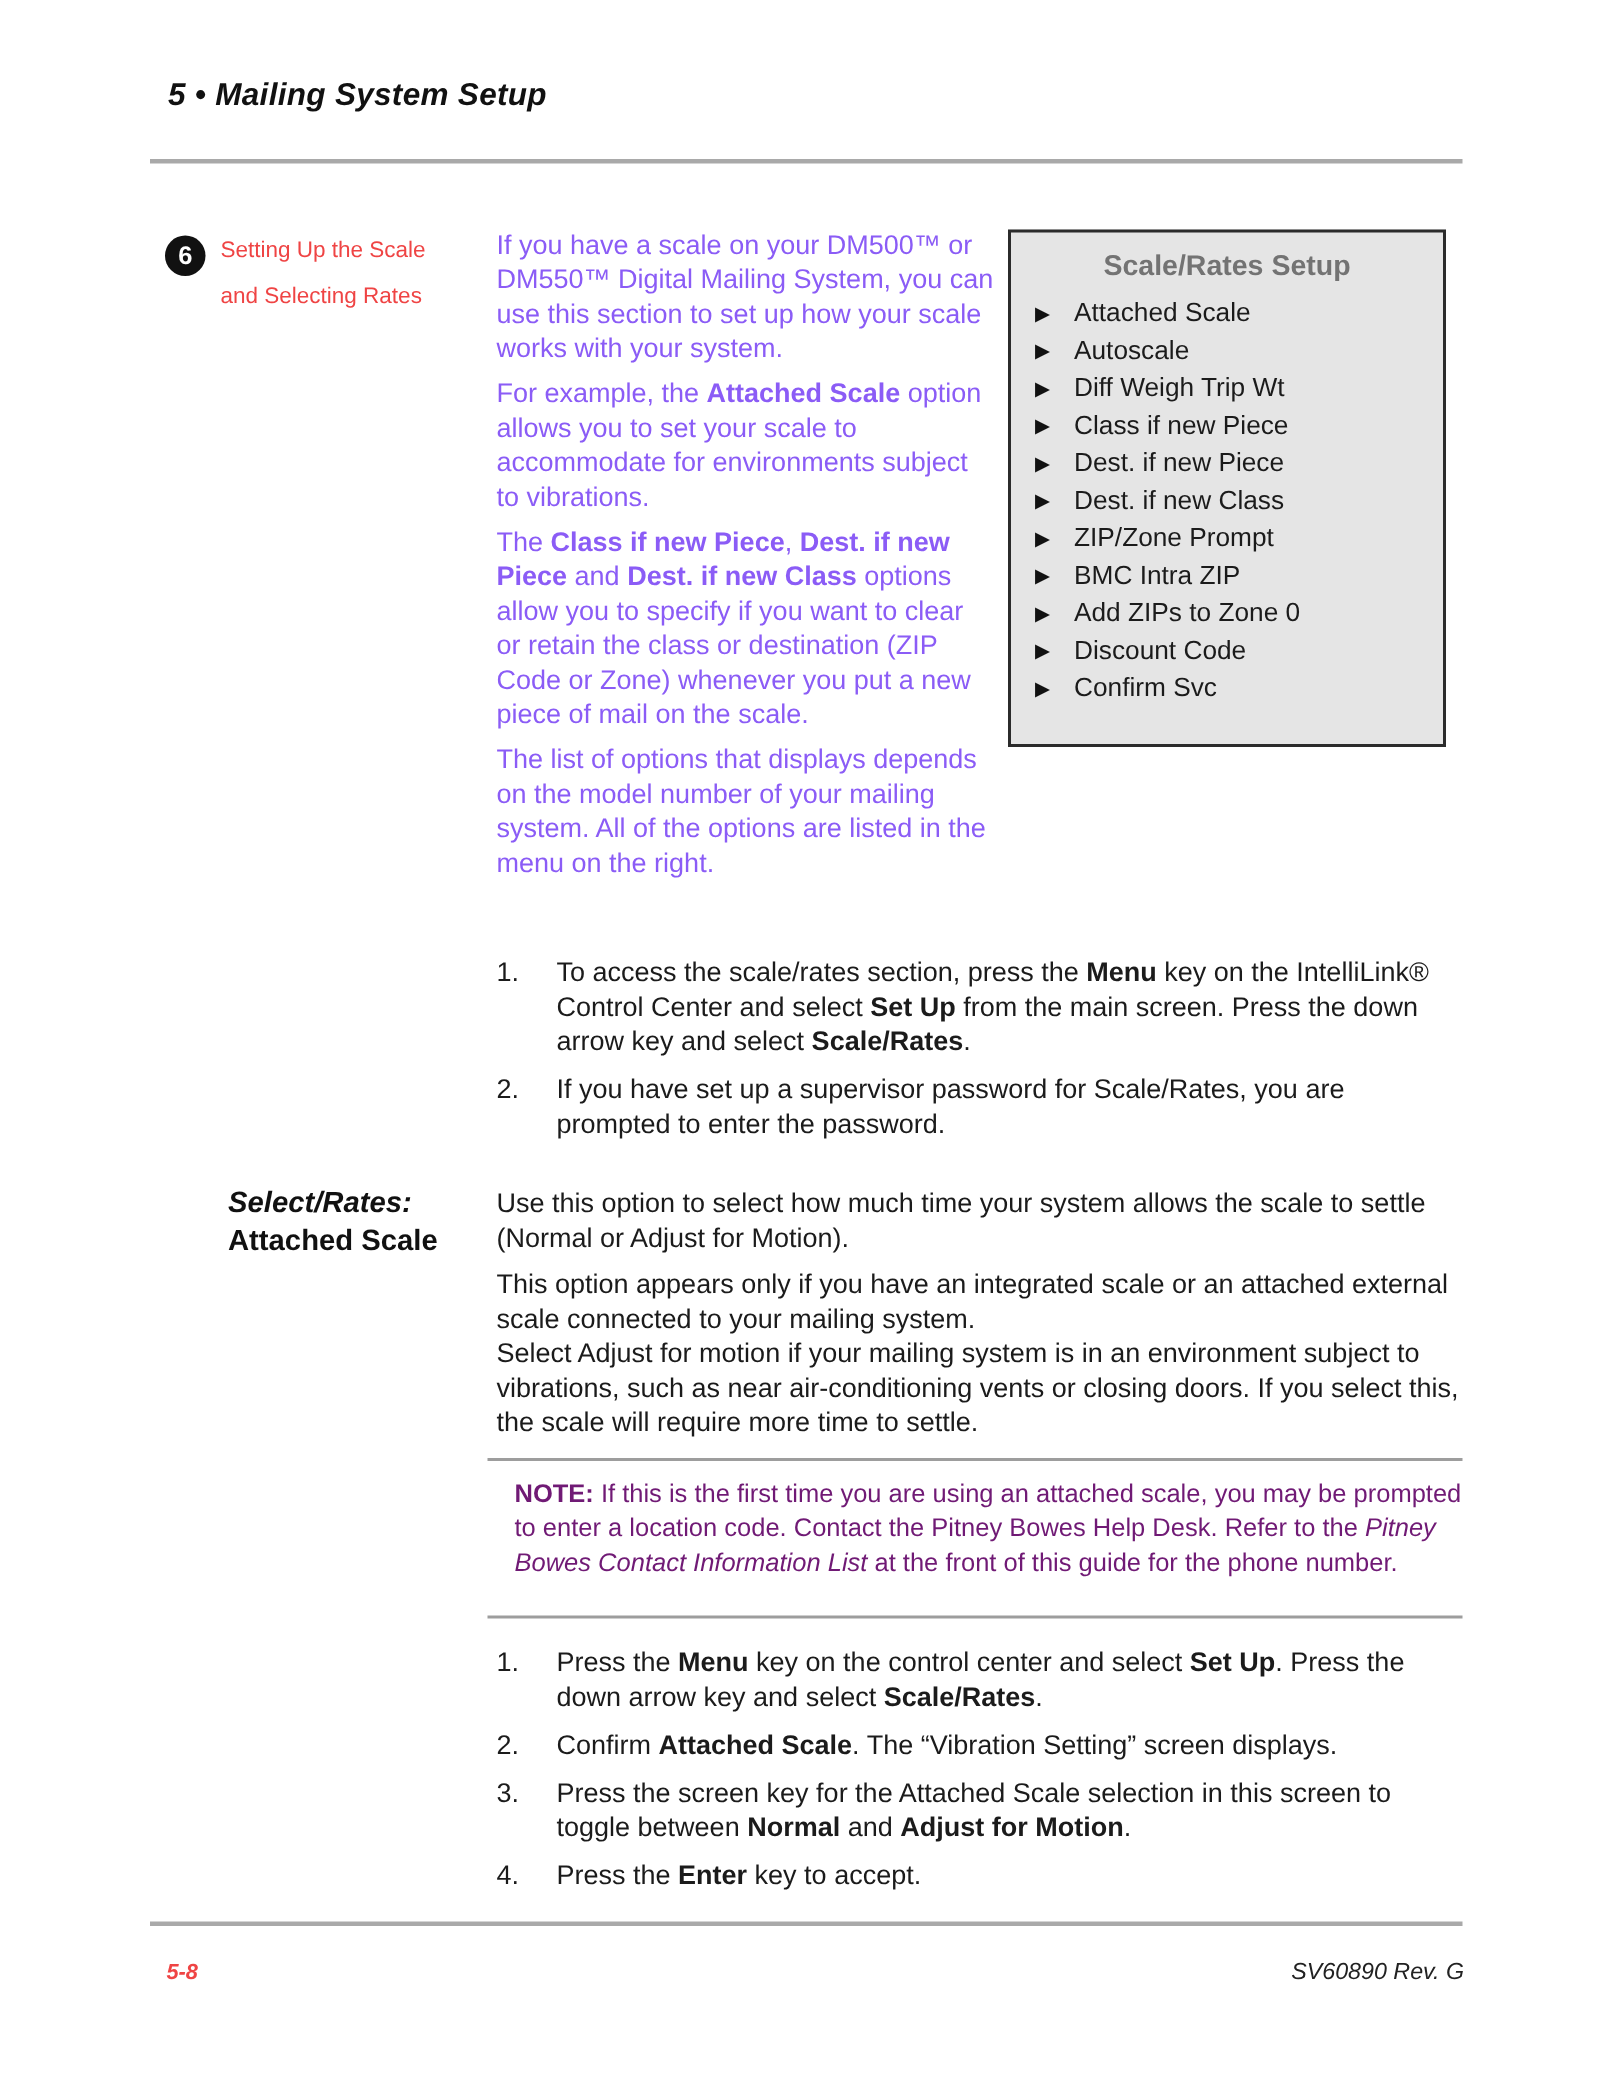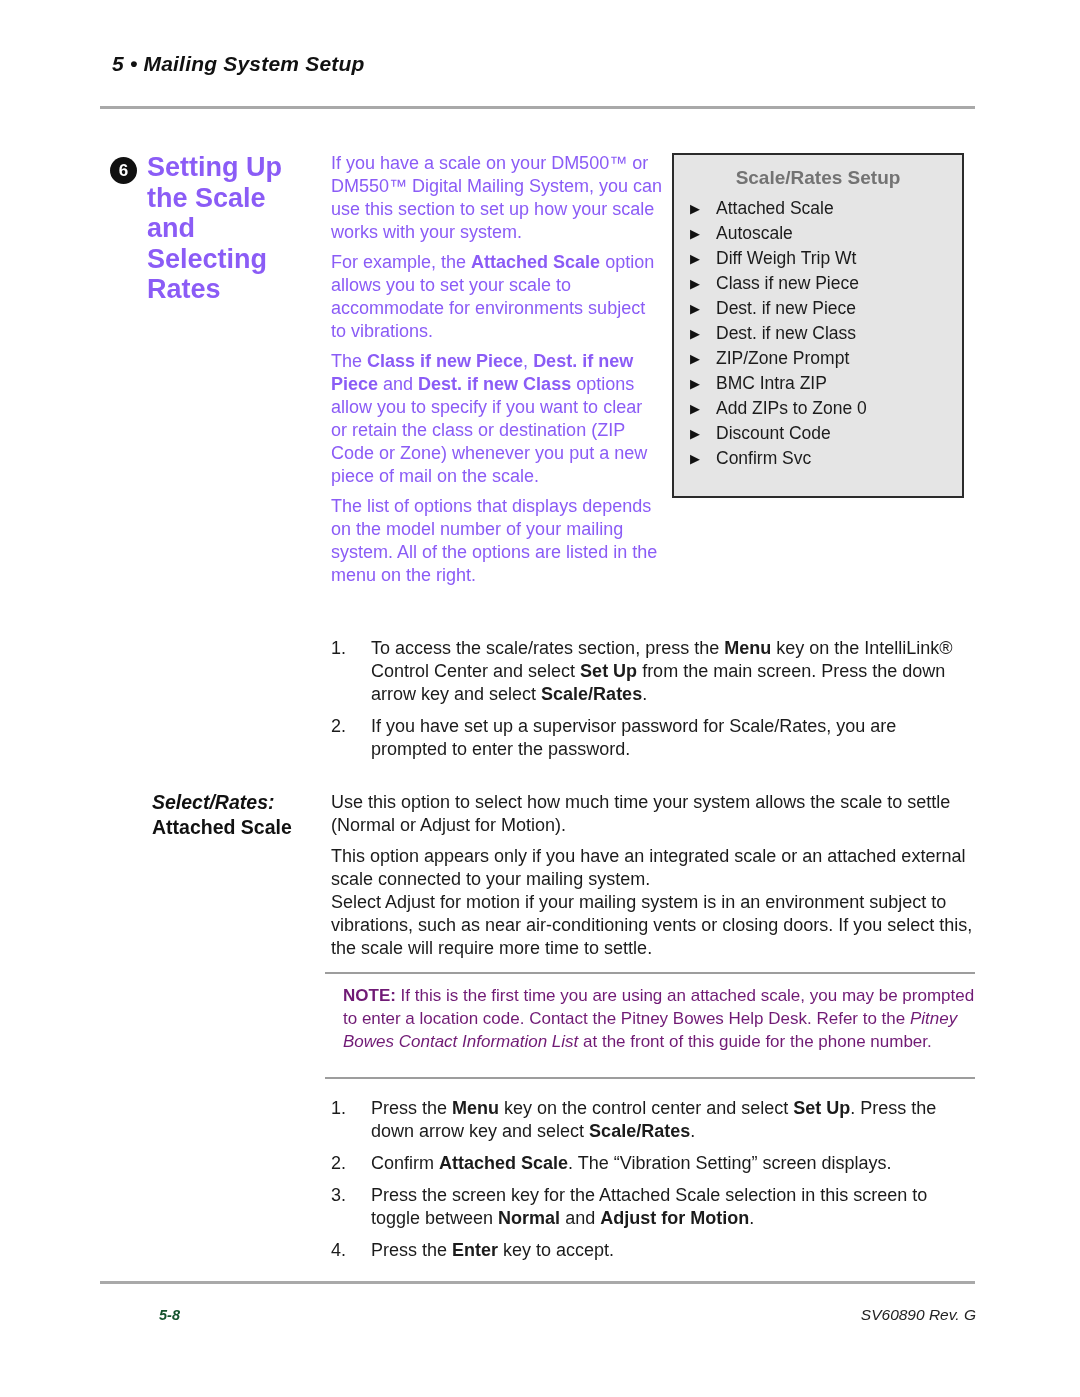--- a/index.html
+++ b/index.html
@@ -56,24 +56,24 @@
     display: flex;
     align-items: center;
     justify-content: center;
     line-height: 1;
   }
   .section-title {
     position: absolute;
     left: 147px;
     top: 152px;
     width: 165px;
-    font-size: 27px;
-    font-weight: bold;
+    font-size: 15px;
+    font-weight: normal;
     line-height: 30.5px;
-    color: #8b5cf6;
+    color: #ef4444;
   }
 
   
   .narrow-col {
     position: absolute;
     left: 331px;
     top: 152px;
     width: 332px;
     font-size: 18px;
     line-height: 23px;
@@ -200,22 +200,21 @@
     height: 3px;
     background: #a9a9a9;
   }
   .footer-left {
     position: absolute;
     left: 111px;
     top: 1307px;
     font-size: 14.5px;
     font-style: italic;
     font-weight: bold;
-    color: #14532d;
-    margin-left: 48px;
+    color: #ef4444;
   }
   .footer-right {
     position: absolute;
     right: 104px;
     top: 1306px;
     font-size: 15.5px;
     font-style: italic;
     color: #222;
   }
 

